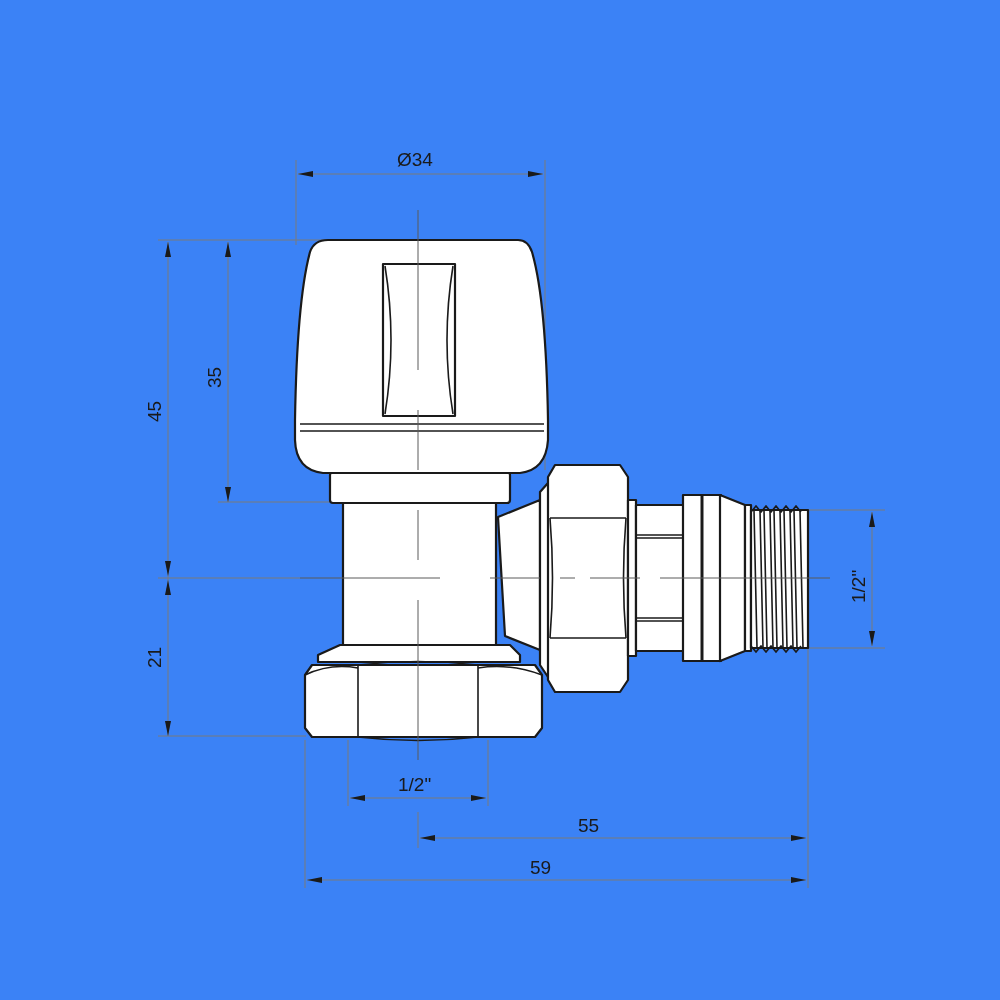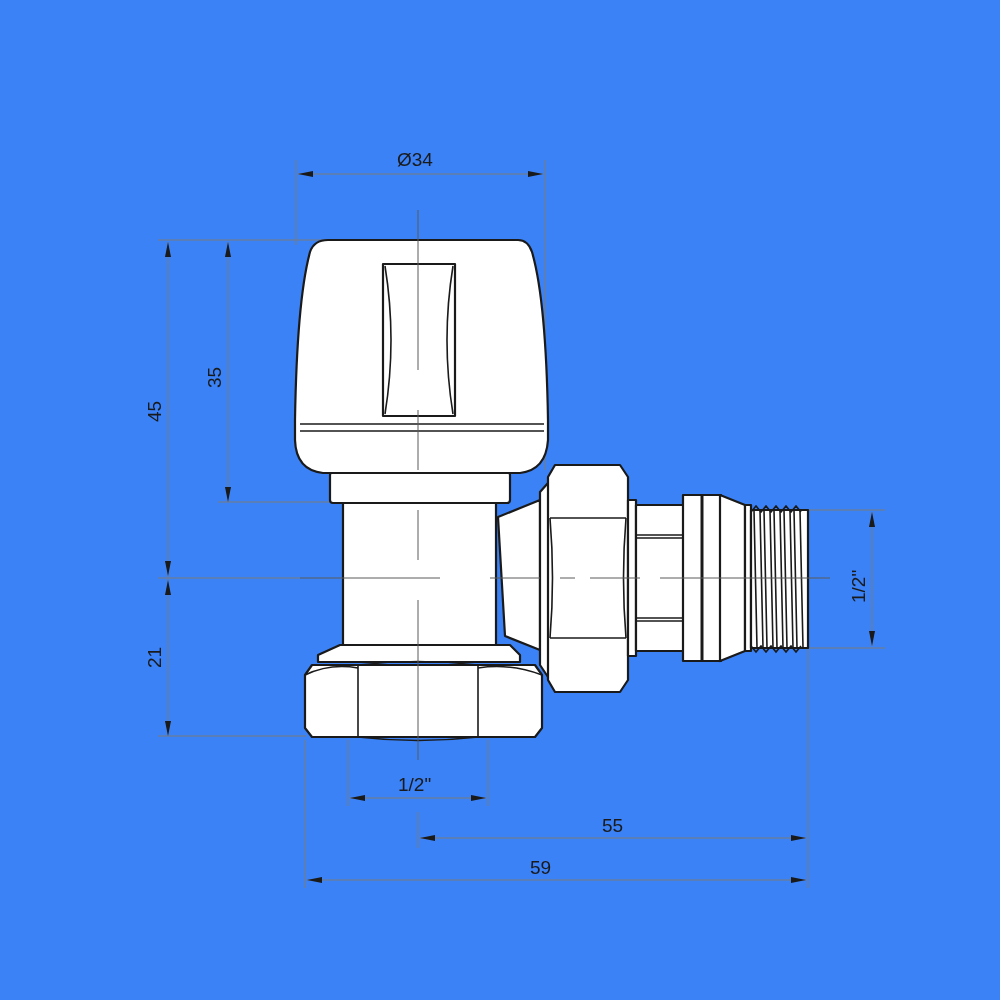--- a/index.html
+++ b/index.html
@@ -144,16 +144,16 @@
     <line class="center" x1="590" y1="578" x2="640" y2="578"></line>
     <line class="center" x1="660" y1="578" x2="830" y2="578"></line>
   </g>
 </svg>
 
 <span class="lbl" style="left:397px; top:150px;">Ø34</span>
 <span class="lbl vert" style="left:145px; top:422px;">45</span>
 <span class="lbl vert" style="left:205px; top:388px;">35</span>
 <span class="lbl vert" style="left:145px; top:668px;">21</span>
 <span class="lbl" style="left:398px; top:775px;">1/2"</span>
-<span class="lbl" style="left:602px; top:816px;">55</span>
+<span class="lbl" style="left:578px; top:816px;">55</span>
 <span class="lbl" style="left:530px; top:858px;">59</span>
 <span class="lbl vert" style="left:849px; top:603px;">1/2"</span>
 </div>
 
 </body></html>

